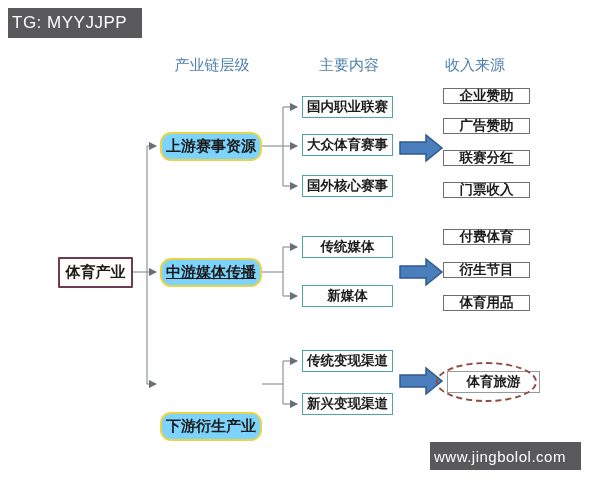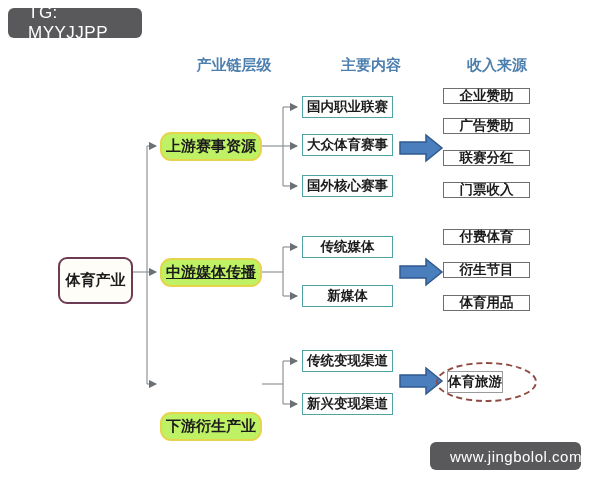--- a/index.html
+++ b/index.html
@@ -10,81 +10,79 @@
     position: relative;
     overflow: hidden;
   }
   .canvas { position: absolute; inset: 0; width: 600px; height: 480px; }
 
   .watermark {
     position: absolute;
     background: var(--watermark_bg, #59595b);
     color: #ffffff;
     display: flex; align-items: center;
-    padding-left: 20px;
+    padding-left: 4px;
     box-sizing: border-box;
     letter-spacing: 0.5px;
-    border-radius: 6px;
   }
   .wm-top { left: 8px; top: 8px; width: 134px; height: 30px; font-size: 17px; }
   .wm-bottom { left: 430px; top: 442px; width: 151px; height: 28px; font-size: 15px; }
 
   .col-header {
     position: absolute;
     color: var(--header_blue, #4d7fae);
-    font-weight: bold;
+    font-weight: normal;
     font-size: 15px;
     text-align: center;
     top: 56px;
-    margin-left: 22px;
   }
   .ch-1 { left: 170px; width: 84px; }
   .ch-2 { left: 318px; width: 62px; }
   .ch-3 { left: 444px; width: 62px; }
 
   .box {
     position: absolute;
     display: flex; align-items: center; justify-content: center;
     background: #ffffff;
     color: #1b1b1b;
     font-weight: bold;
     box-sizing: border-box;
     z-index: 2;
     white-space: nowrap;
   }
   .root-box {
-    left: 58px; top: 257px; width: 75px; height: 47px;
+    left: 58px; top: 257px; width: 75px; height: 31px;
     border: 2px solid var(--root_border_maroon, #6e3b55);
-    border-radius: 9px;
+    border-radius: 1px;
     background: #fffdf7;
     font-size: 15px;
   }
   .tier-box {
     left: 160px; width: 102px; height: 29px;
     border: 2px solid var(--tier_border_yellow, #e6d44a);
     border-radius: 11px;
-    background: #bef264;
+    background: #7dd3fc;
     font-size: 15px;
   }
   .tier-1 { top: 132px; }
   .tier-2 { top: 258px; text-decoration: underline; }
   .tier-3 { top: 369px; margin-top: 43px; }
 
   .content-box {
     left: 302px; width: 91px; height: 22px;
     border: 1.5px solid var(--content_border_teal, #4fa3a3);
     font-size: 13.5px;
   }
   .income-box {
     left: 443px; width: 87px; height: 16px;
     border: 1.5px solid var(--income_border_gray, #6f6f6f);
     font-size: 13.5px;
   }
   .income-highlight-inner {
-    left: 447px; top: 371px; width: 56px; height: 22px;
+    left: 447px; top: 371px; width: 93px; height: 22px;
     border: 1px solid #9a9a9a;
     border-radius: 0;
     font-size: 13.5px;
   }
   .highlight-ellipse {
     position: absolute;
     left: 436px; top: 362px; width: 101px; height: 40px;
     border: 2px dashed var(--highlight_dash_red, #8f4a42);
     border-radius: 50%;
     box-sizing: border-box;

